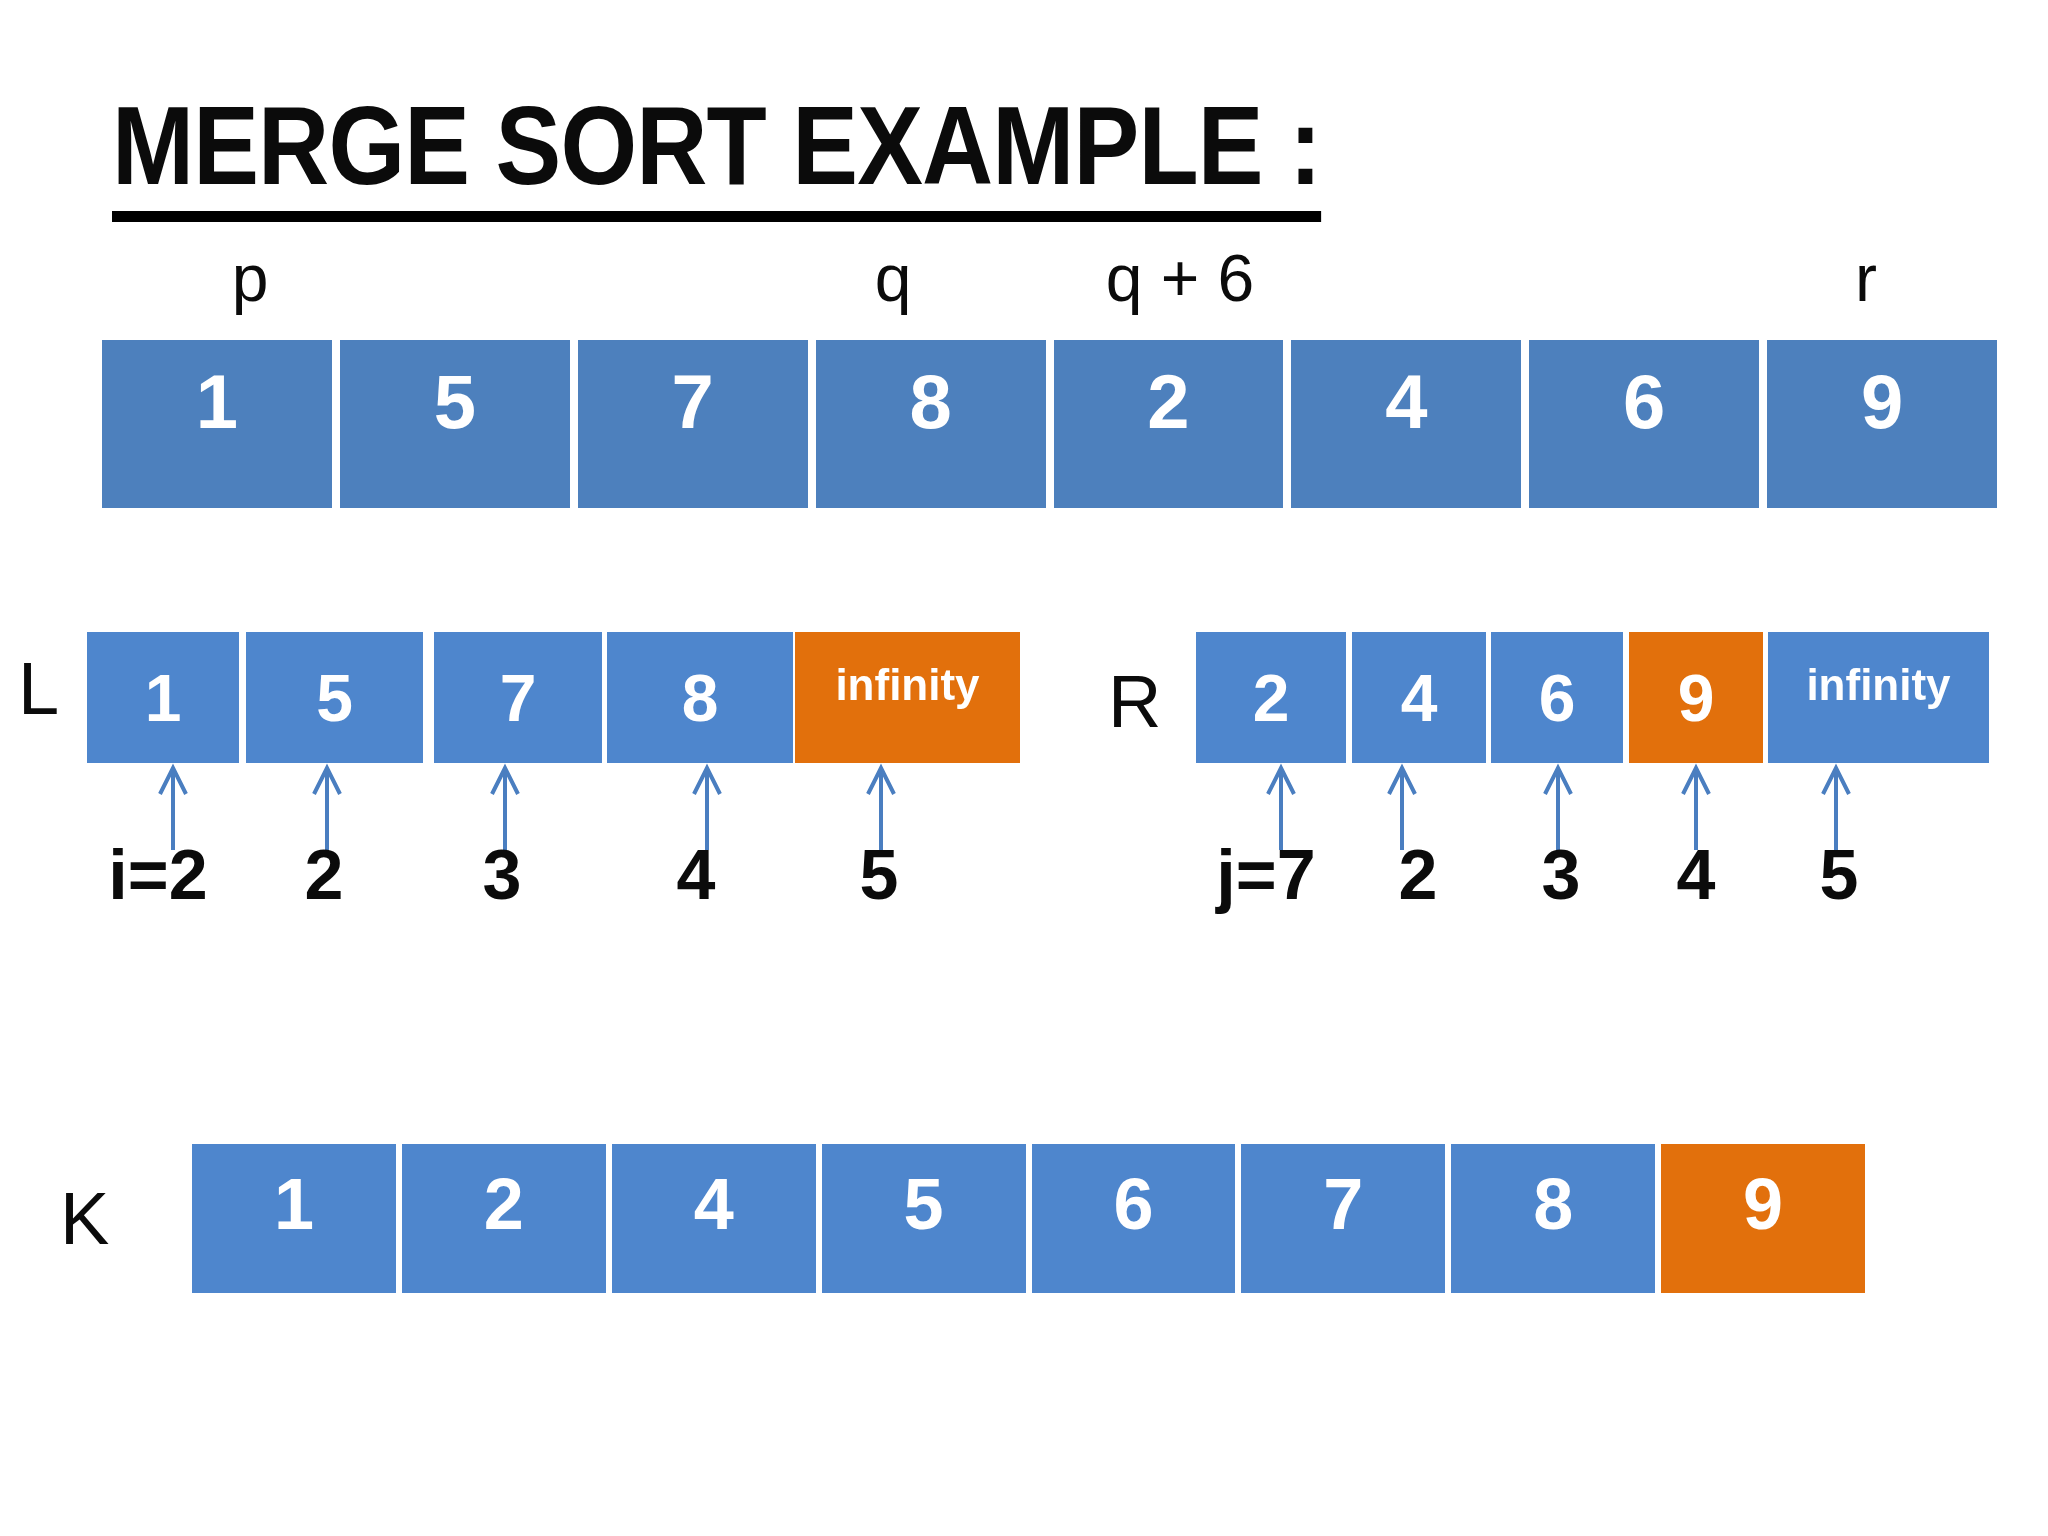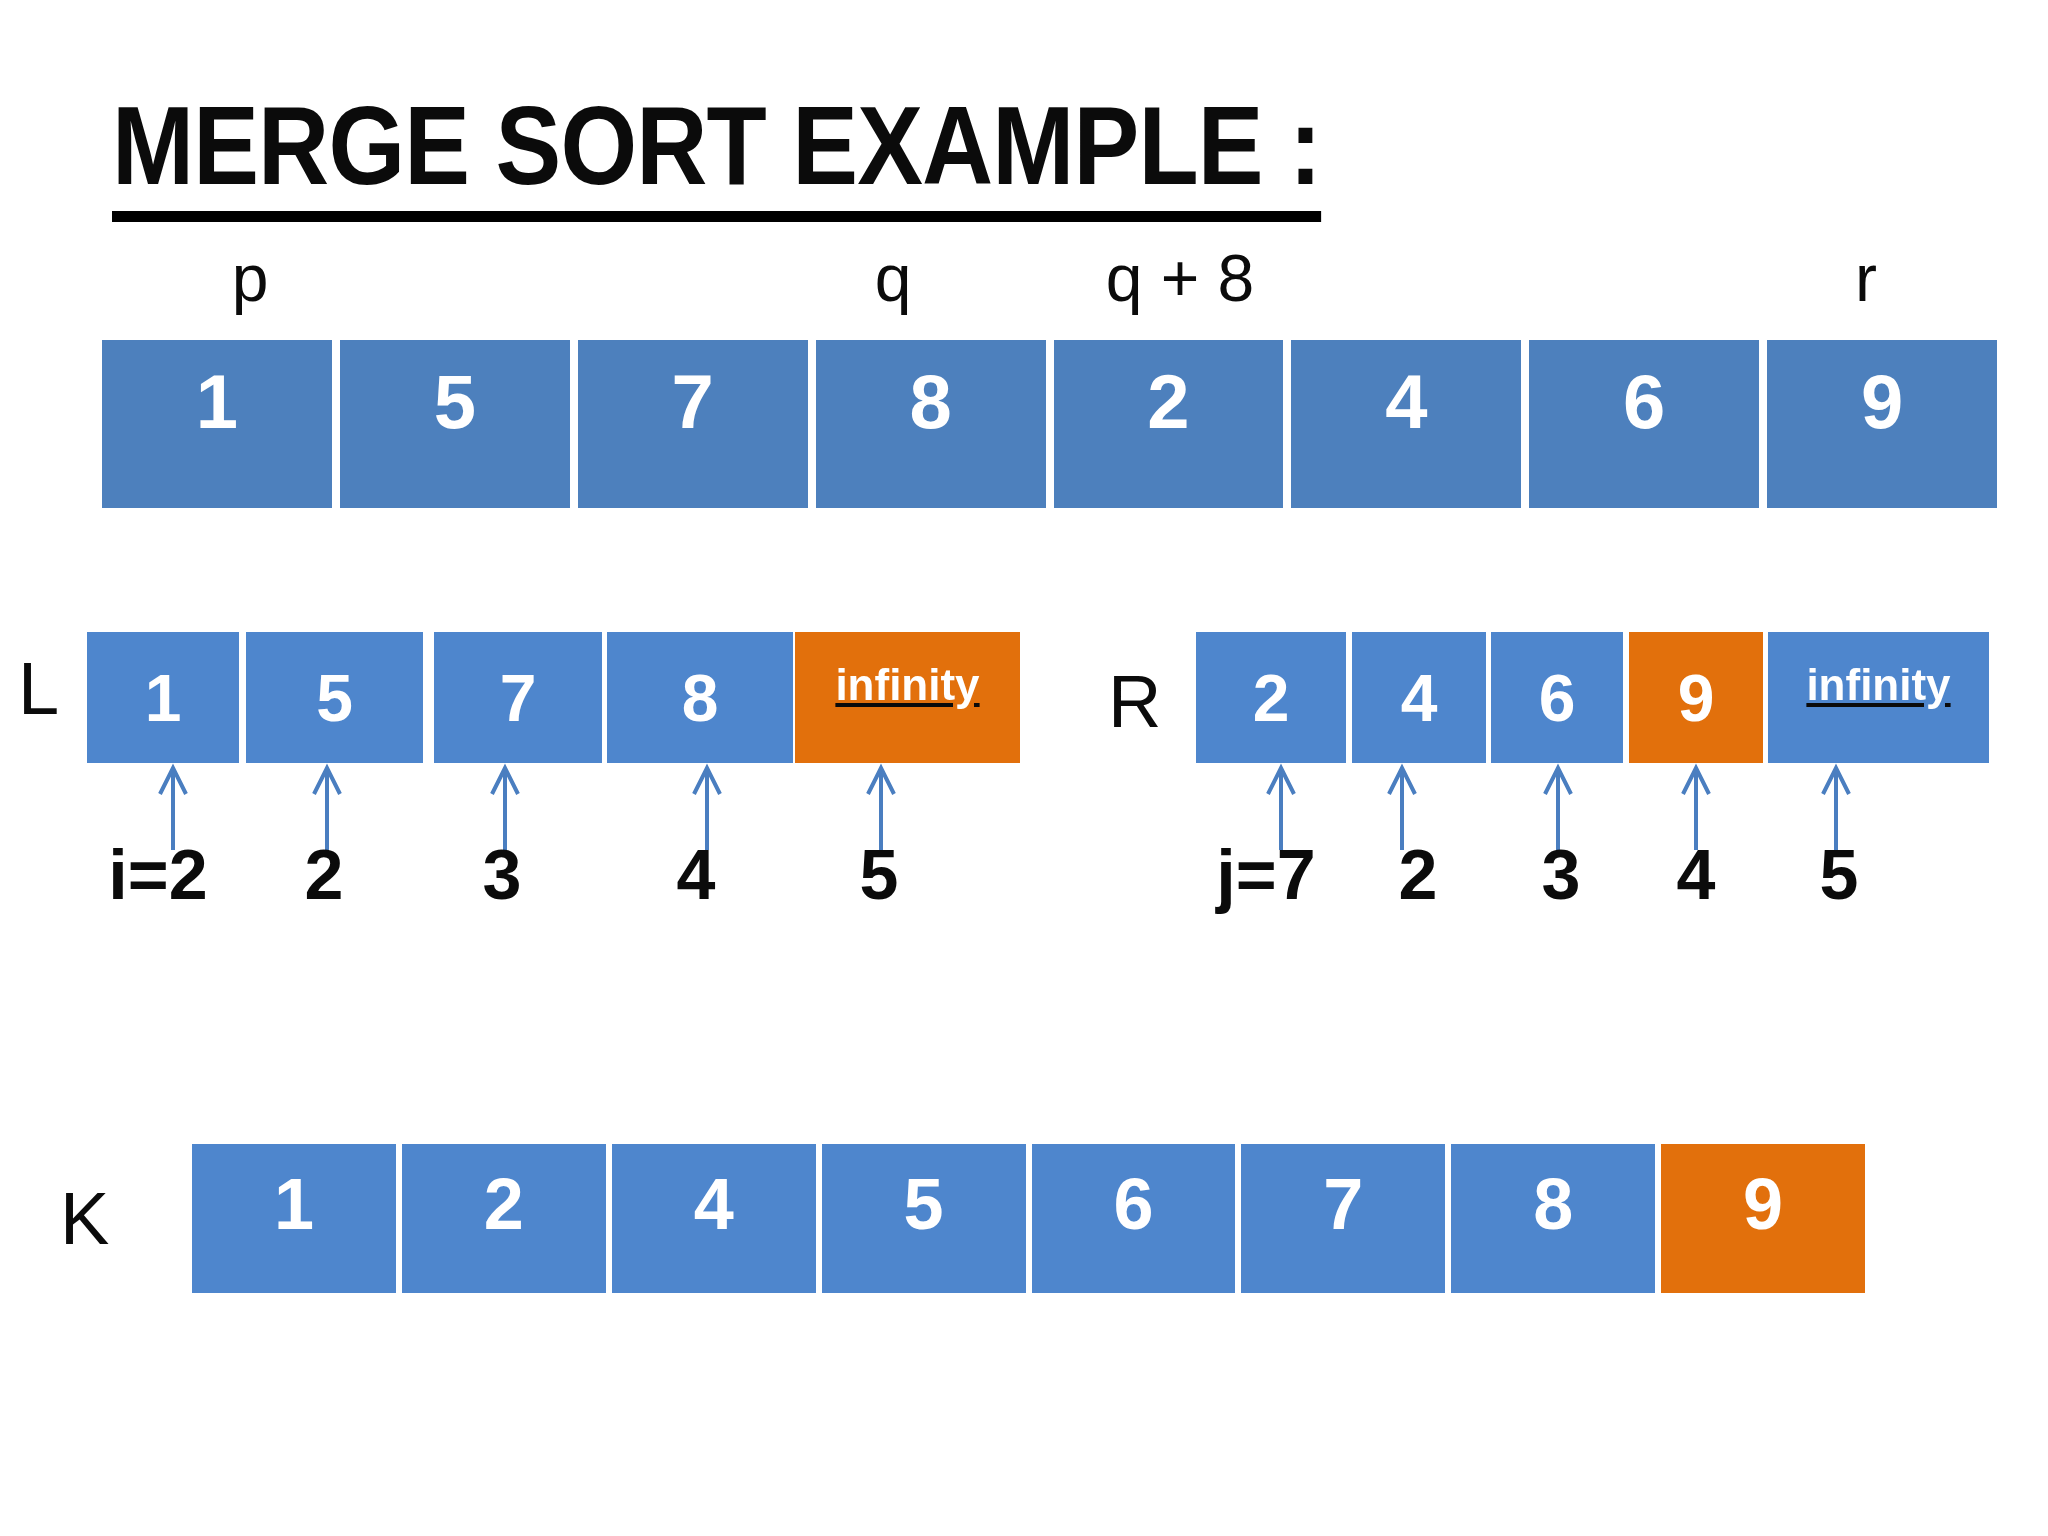--- a/index.html
+++ b/index.html
@@ -31,41 +31,41 @@
   .merged-row{left:192px;top:1144px;width:1673px;height:149px;gap:6px;}
   .merged-row .num{font-size:72px;}
   .row .cell{align-items:flex-start;padding-top:24px;}
   .num{font-weight:700;color:#ffffff;line-height:1;}
   
   .scell{
     position:absolute;top:632px;height:131px;display:flex;align-items:center;justify-content:center;
   }
   .scell .num{font-size:66px;}
   .scell.inf .num{font-size:44px;}
-  .scell.inf{align-items:center;padding-bottom:26px;box-sizing:border-box;text-decoration:underline;}
+  .scell.inf{align-items:center;padding-bottom:26px;box-sizing:border-box;}
   
   .side-label{position:absolute;font-size:74px;font-weight:400;line-height:1;}
   
   .arrow{position:absolute;top:762px;transform:translateX(-50%);}
   
   .idx{
     position:absolute;top:840px;font-size:70px;font-weight:700;line-height:1;
     transform:translateX(-50%);white-space:nowrap;
   }
 </style>
 </head>
 <body>
 
 <div class="slide">
 
   <div class="title">MERGE SORT EXAMPLE :</div>
 
   <div class="ptr" style="left:250px">p</div>
   <div class="ptr" style="left:893px">q</div>
-  <div class="ptr" style="left:1180px">q + 8</div>
+  <div class="ptr" style="left:1180px">q + 6</div>
   <div class="ptr" style="left:1866px">r</div>
 
   <div class="row main-row">
     <div class="cell blue-main">
         <span class="num">1</span>
       </div>
     <div class="cell blue-main">
         <span class="num">5</span>
       </div>
     <div class="cell blue-main">

